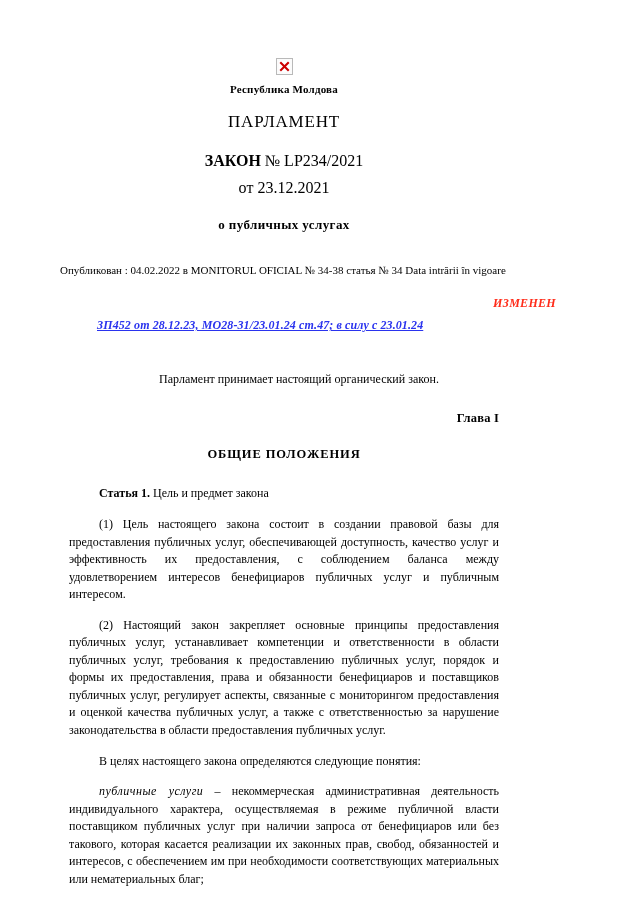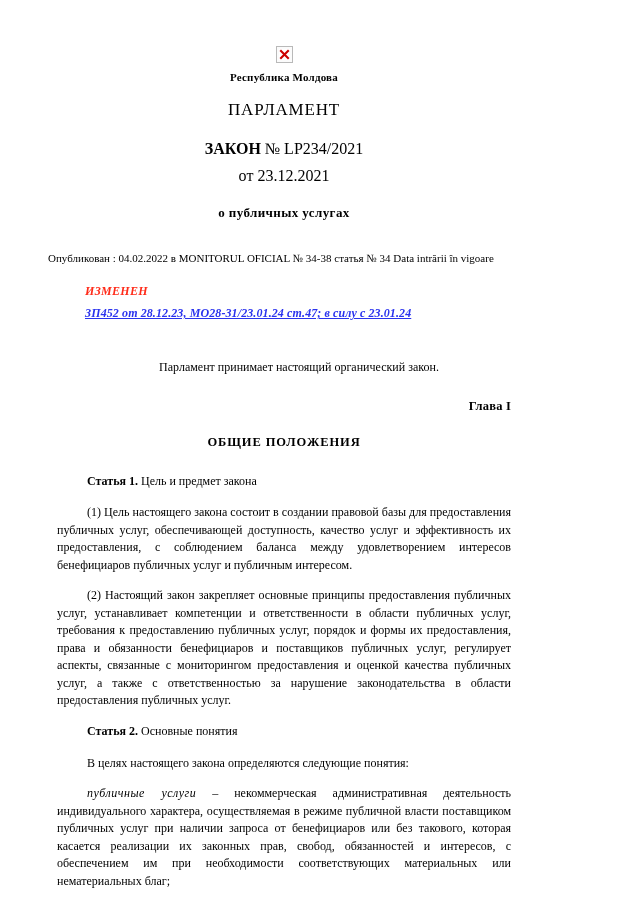--- a/index.html
+++ b/index.html
@@ -14,21 +14,21 @@
     font-family: "Liberation Serif", "DejaVu Serif", serif;
     color: #000000;
     -webkit-font-smoothing: none;
   }
 
   .page {
     position: relative;
     width: 568px;
     height: 905px;
     box-sizing: border-box;
-    padding: 0;
+    padding: 12px;
     overflow: hidden;
     background: #ffffff;
   }
 
   
   .masthead {
     padding-top: 44px;
     text-align: center;
   }
   .broken-image {
@@ -80,20 +80,21 @@
   }
 
   .amended {
     margin: 19px 0 0 0;
     padding-left: 85px;
     color: #ff2c1a;
     font-weight: bold;
     font-style: italic;
     font-size: 12px;
     letter-spacing: .3px;
+    text-align: right;
   }
 
   .amendment-link {
     margin: 7px 0 0 0;
     padding-left: 85px;
     font-size: 12px;
   }
   .amendment-link a {
     color: #2a33ee;
     font-style: italic;
@@ -190,23 +191,20 @@
     <h2 class="chapter-title">ОБЩИЕ ПОЛОЖЕНИЯ</h2>
 
     <p class="article-head">
       <span class="art-num">Статья 1.</span><span> Цель и предмет закона</span>
     </p>
 
     <p class="para gap-before">(1) Цель настоящего закона состоит в создании правовой базы для предоставления публичных услуг, обеспечивающей доступность, качество услуг и эффективность их предоставления, с соблюдением баланса между удовлетворением интересов бенефициаров публичных услуг и публичным интересом.</p>
 
     <p class="para gap-before">(2) Настоящий закон закрепляет основные принципы предоставления публичных услуг, устанавливает компетенции и ответственности в области публичных услуг, требования к предоставлению публичных услуг, порядок и формы их предоставления, права и обязанности бенефициаров и поставщиков публичных услуг, регулирует аспекты, связанные с мониторингом предоставления и оценкой качества публичных услуг, а также с ответственностью за нарушение законодательства в области предоставления публичных услуг.</p>
 
-    <p class="article-head gap-before">
-      <span class="art-num">Статья 2.</span><span> Основные понятия</span>
-    </p>
 
     <p class="para">В целях настоящего закона определяются следующие понятия:</p>
 
     <p class="para gap-before">
       <span class="term">публичные услуги</span><span> – некоммерческая административная деятельность индивидуального характера, осуществляемая в режиме публичной власти поставщиком публичных услуг при наличии запроса от бенефициаров или без такового, которая касается реализации их законных прав, свобод, обязанностей и интересов, с обеспечением им при необходимости соответствующих материальных или нематериальных благ;</span>
     </p>
 
   </div>
 
 </div>

